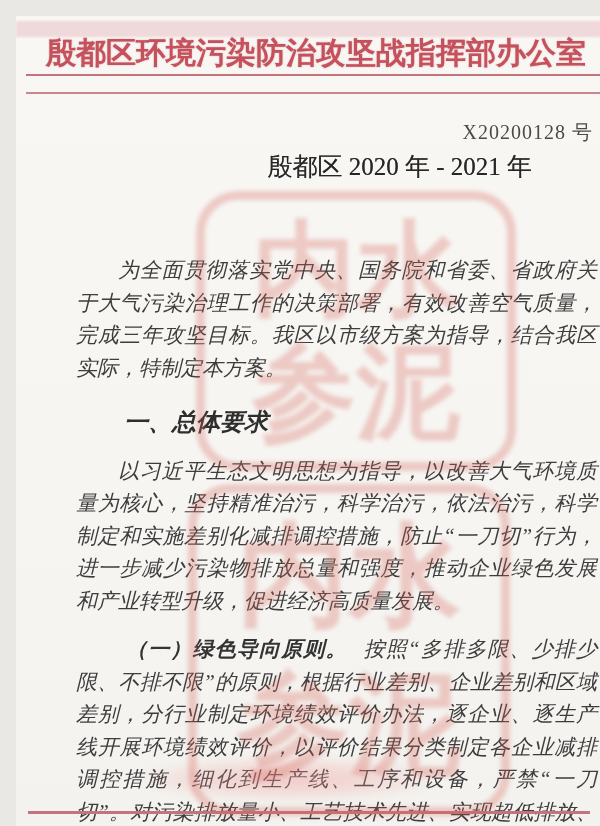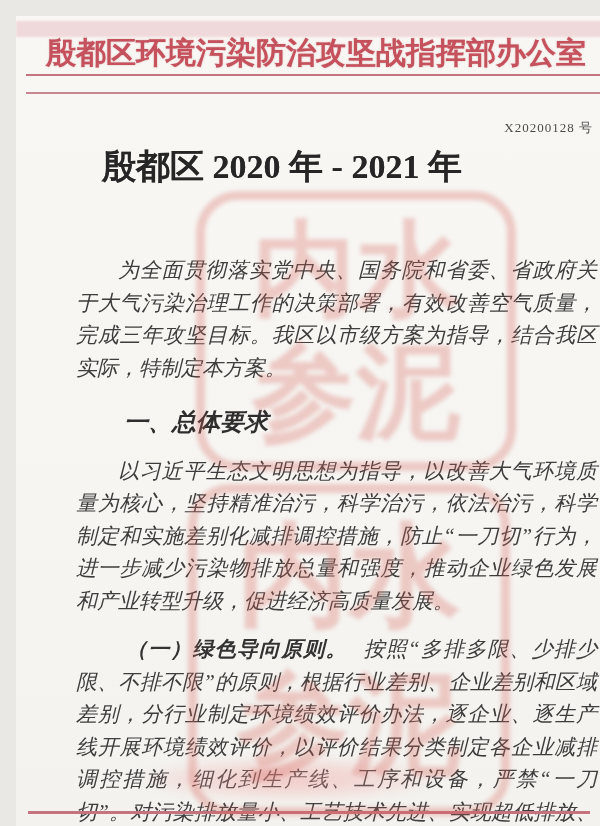--- a/index.html
+++ b/index.html
@@ -32,27 +32,27 @@
   }
   .rule-double {
     position: absolute; left: 10px; width: 578px; height: 8px;
     border-top: 2px solid #c4737f;
     border-bottom: 2px solid #c98690;
   }
   .rule-top { top: 58px; }
   .rule-bottom { top: 795px; left: 12px; width: 562px; border-top-width: 3px; }
   .doc-number {
     position: absolute; top: 95px; right: 15px;
-    font-size: 13px; color: #4a4a4a;
+    font-size: 20px; color: #4a4a4a;
     letter-spacing: 1px;
   }
   .doc-title {
     position: absolute; top: 118px; left: 0; width: 532px;
-    text-align: center;
-    font-size: 34px; font-weight: bold; color: #262626;
+    text-align: right;
+    font-size: 25px; font-weight: normal; color: #262626;
     line-height: 33px;
     text-shadow: 0 0 0.5px rgba(40,40,40,0.6);
   }
   .body-text {
     position: absolute; top: 222px; left: 44px; width: 553px;
     font-size: 21px; color: #3d3d3d;
     line-height: 32.5px;
     text-align: justify;
     text-justify: inter-ideograph;
     font-style: italic;

